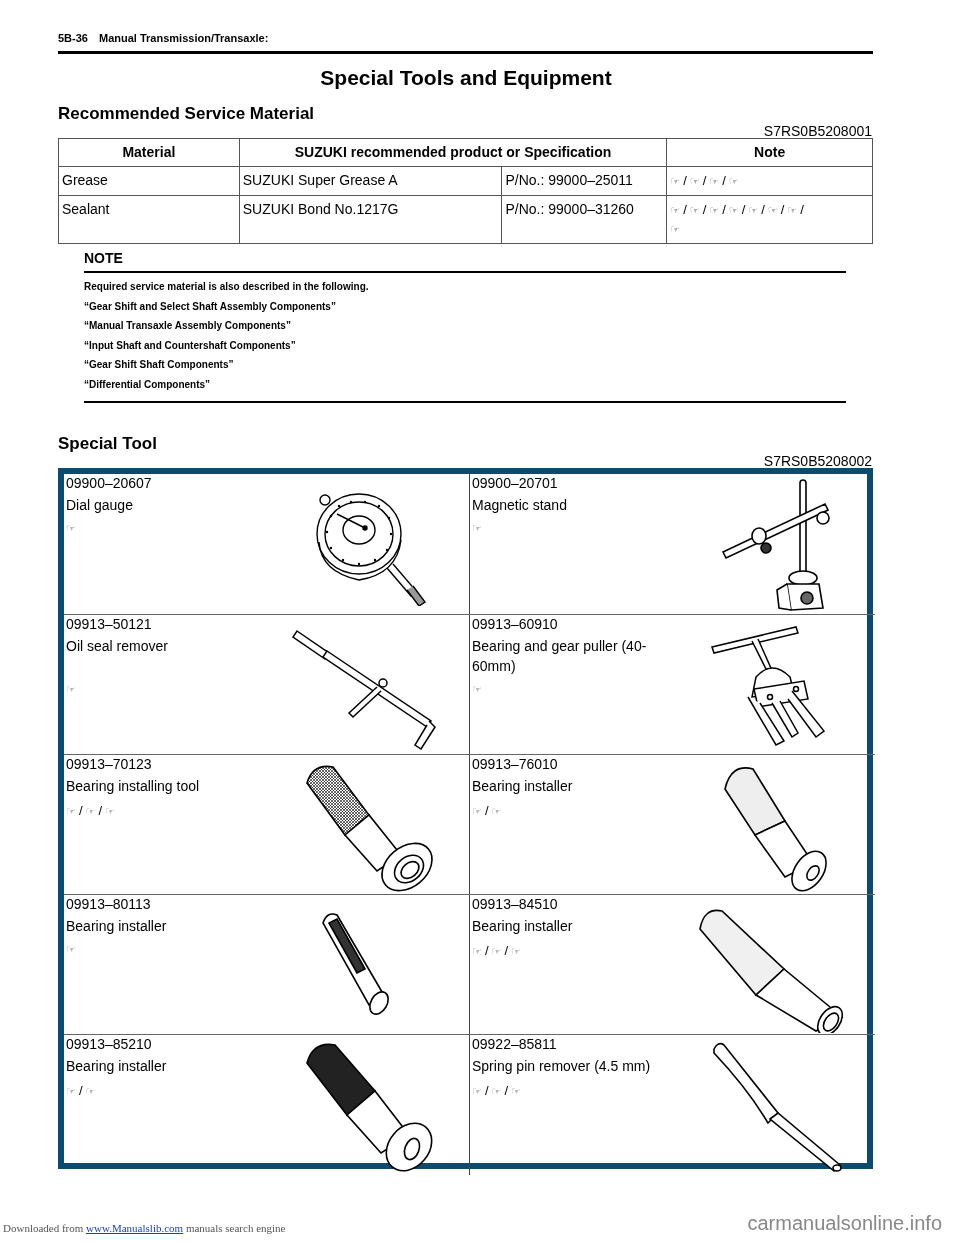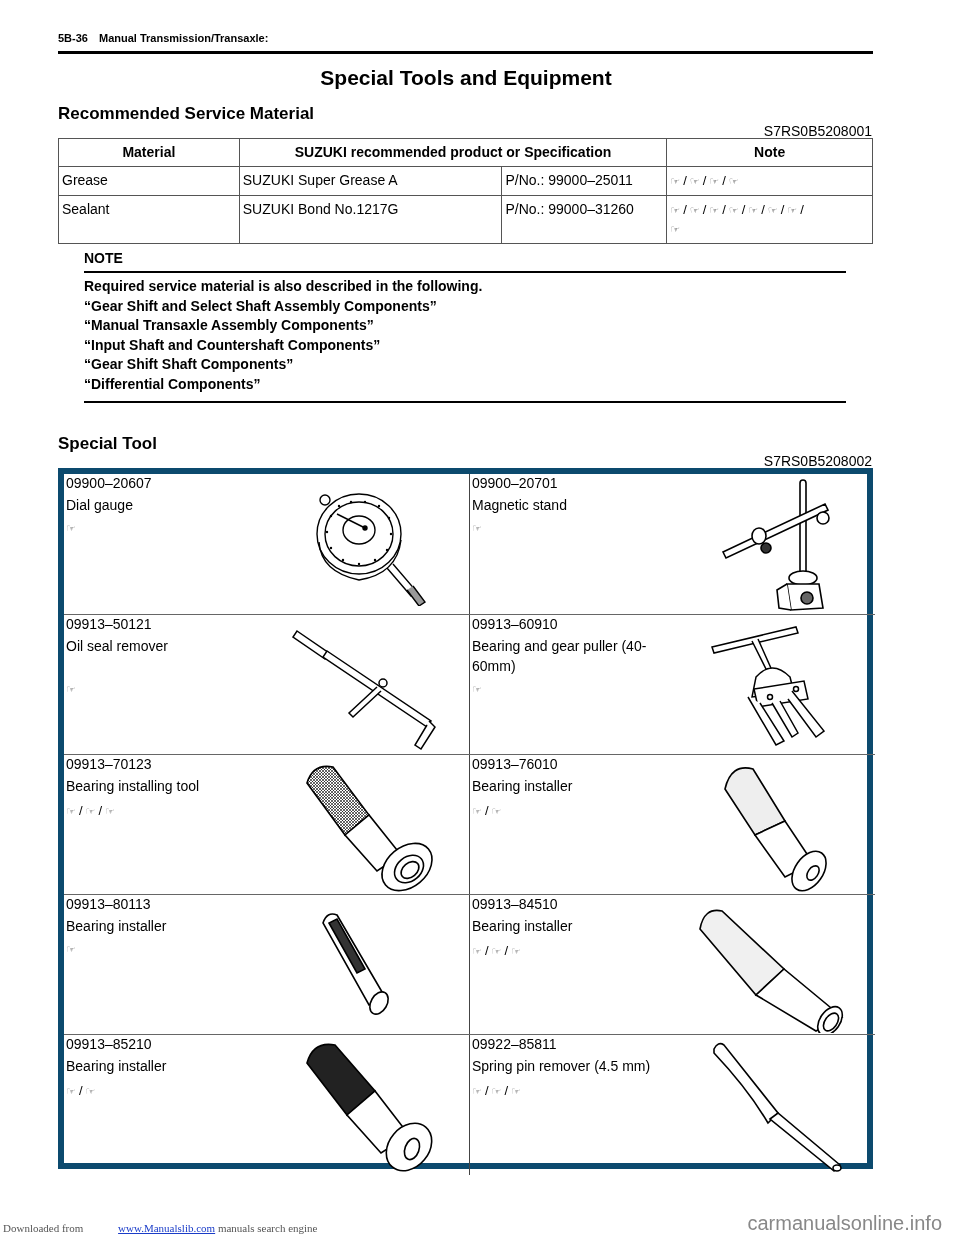--- a/index.html
+++ b/index.html
@@ -19,38 +19,38 @@
                     vertical-align: top; line-height: 19px; }
   table.materials th { font-weight: bold; text-align: center; }
   table.materials tr.tall td { height: 38px; }
   .note-icons { font-size: 11px; color: #666; line-height: 19px; word-spacing: 2px; }
   .note-icons .sep { color: #000; font-size: 13px; margin: 0 3px; }
 
   .note-box { position: absolute; left: 84px; top: 250px; width: 762px; }
   .note-label { font-size: 14px; font-weight: bold; height: 20px; }
   .note-rule { height: 2px; background: #000; margin-top: 1px; }
   .note-rule.bottom { height: 1px; border-bottom: 1px solid #000; margin-top: 6px; }
-  .note-body { font-size: 14px; font-weight: bold; line-height: 19.6px; padding-top: 4px; }
+  .note-body { font-size: 10px; font-weight: bold; line-height: 19.6px; padding-top: 4px; }
 
   .tools { position: absolute; left: 58px; top: 468px; width: 815px; height: 701px;
            border: 6px solid #0c4a6e; box-sizing: border-box; }
   .tool-row { position: absolute; left: 0; width: 811px; height: 140px; border-top: 1.3px solid #666; }
   .tool-row:first-child { border-top: none; }
   .tool-cell { position: absolute; top: 0; height: 140px; }
   .tool-cell.left { left: 0; width: 405px; border-right: 1.3px solid #444; }
   .tool-cell.right { left: 406px; width: 405px; }
   .tool-num { position: absolute; left: 2px; top: 1px; font-size: 14px; }
   .tool-name { position: absolute; left: 2px; top: 21px; font-size: 14px; line-height: 20px; width: 210px; }
   .tool-refs { position: absolute; left: 2px; font-size: 11px; color: #777; }
   .tool-refs .sep { color: #000; font-size: 13px; margin: 0 3px; }
   .tool-img { position: absolute; }
 
   .footer-left { position: absolute; left: 3px; top: 1222px; font-family: "Liberation Serif", serif;
                  font-size: 11px; color: #555; }
-  .footer-left a { color: #1a3cc8; text-decoration: underline; margin-left: 32px; }
+  .footer-left a { color: #1a3cc8; text-decoration: underline; }
   .footer-right { position: absolute; right: 18px; top: 1212px; font-size: 20px; color: #888; }
 </style>
 </head>
 <body>
 
 <div class="page-header">
   <span class="sec">5B-36</span>
   <span>Manual Transmission/Transaxle:</span>
 </div>
 <div class="header-rule"></div>

